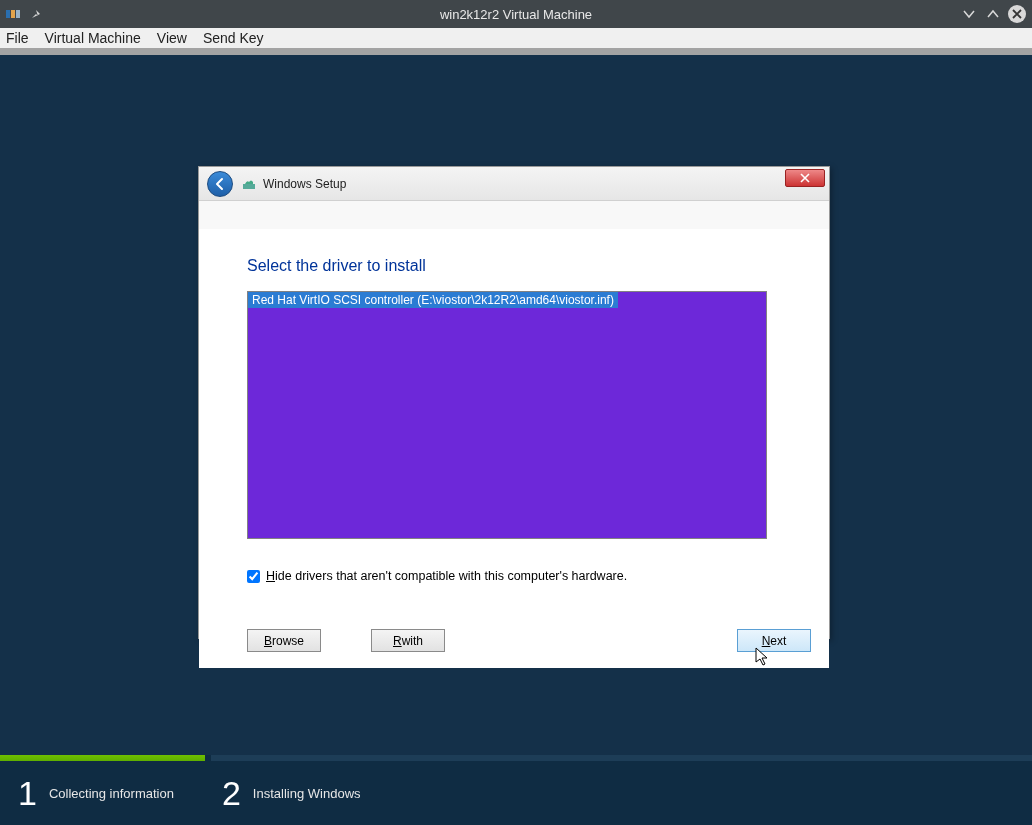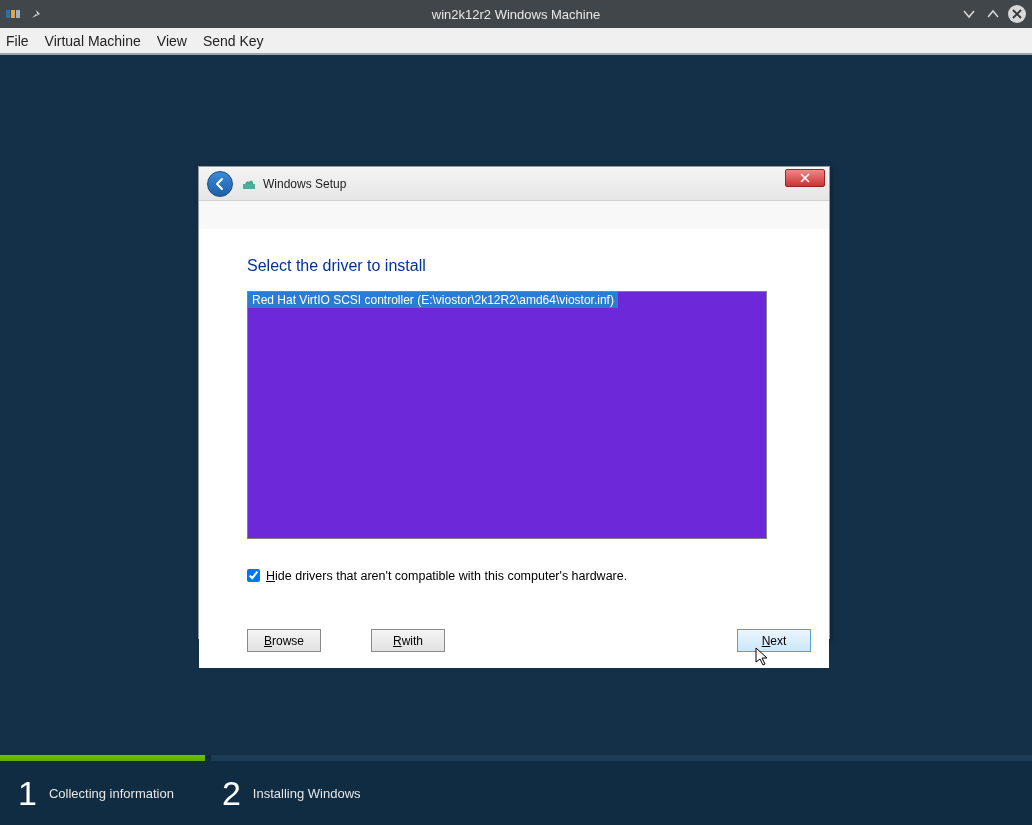--- a/index.html
+++ b/index.html
@@ -24,21 +24,21 @@
 .titlebar-left { display: flex; align-items: center; gap: 8px; }
 .titlebar-title { position: absolute; left: 0; right: 0; text-align: center; pointer-events: none; }
 .titlebar-right { margin-left: auto; display: flex; align-items: center; gap: 6px; }
 .app-icon { width: 16px; height: 12px; }
 .pin-icon { width: 12px; height: 12px; }
 .win-btn { width: 18px; height: 18px; display: flex; align-items: center; justify-content: center; }
 .close-circle { width: 18px; height: 18px; border-radius: 50%; background: #d8d8d8; color: #333; display: flex; align-items: center; justify-content: center; font-size: 12px; font-weight: bold; }
 .menubar {
   height: 27px;
   background: #f0f0f0;
-  border-bottom: 2px solid #a3a3a3;
+  border-bottom: 7px solid #a3a3a3;
   display: flex;
   align-items: center;
   padding: 0 6px;
   gap: 16px;
   font-size: 14px;
   color: #222;
 }
 .menubar span { cursor: default; }
 .vm-area {
   position: absolute;
@@ -109,21 +109,21 @@
   background: #2b7cd3;
   color: #fff;
   padding: 1px 4px;
   display: inline-block;
 }
 .checkbox-row {
   margin-top: 30px;
   font-size: 12.5px;
   color: #000;
   display: flex;
-  align-items: flex-start;
+  align-items: flex-end;
 }
 .checkbox-row input { margin-right: 6px; width: 13px; height: 13px; }
 .button-row {
   position: absolute;
   bottom: 16px;
   left: 48px;
   right: 18px;
   display: flex;
   align-items: center;
 }
@@ -179,21 +179,21 @@
           <rect x="5" y="2" width="4" height="8" fill="#e3a34a"></rect>
           <rect x="10" y="2" width="4" height="8" fill="#9ab3c7"></rect>
         </svg>
     </span>
     <span class="pin-icon">
       <svg width="12" height="12" viewBox="0 0 12 12">
           <path d="M2 10 L6 6 L8 8 L6 2 L10 6 Z" fill="#d8d8d8"></path>
         </svg>
     </span>
   </div>
-  <div class="titlebar-title">win2k12r2 Windows Machine</div>
+  <div class="titlebar-title">win2k12r2 Virtual Machine</div>
   <div class="titlebar-right">
     <span class="win-btn">
       <svg width="14" height="14" viewBox="0 0 14 14">
           <path d="M2 4 L7 10 L12 4" stroke="#d8d8d8" stroke-width="1.5" fill="none"></path>
         </svg>
     </span>
     <span class="win-btn">
       <svg width="14" height="14" viewBox="0 0 14 14">
           <path d="M2 10 L7 4 L12 10" stroke="#d8d8d8" stroke-width="1.5" fill="none"></path>
         </svg>

